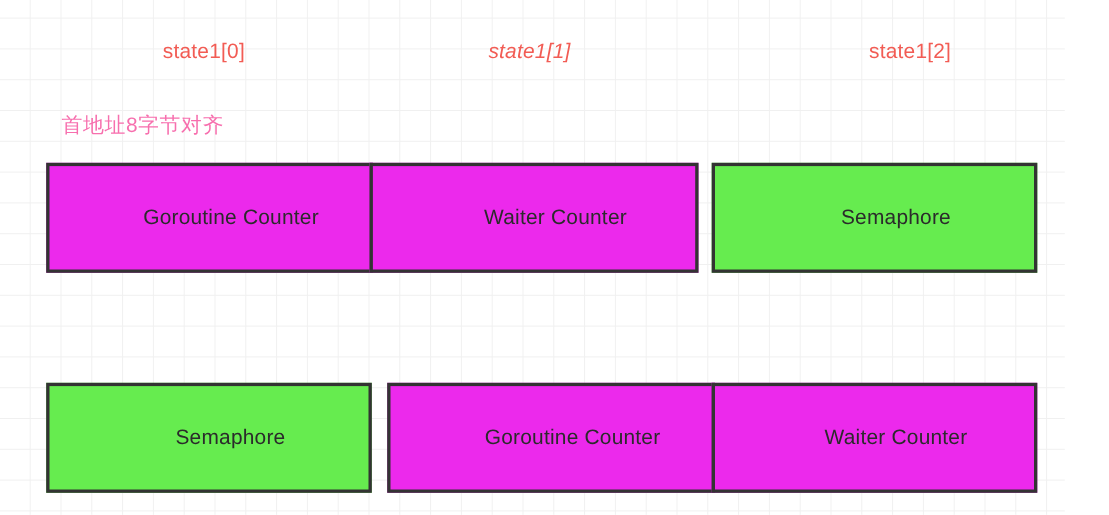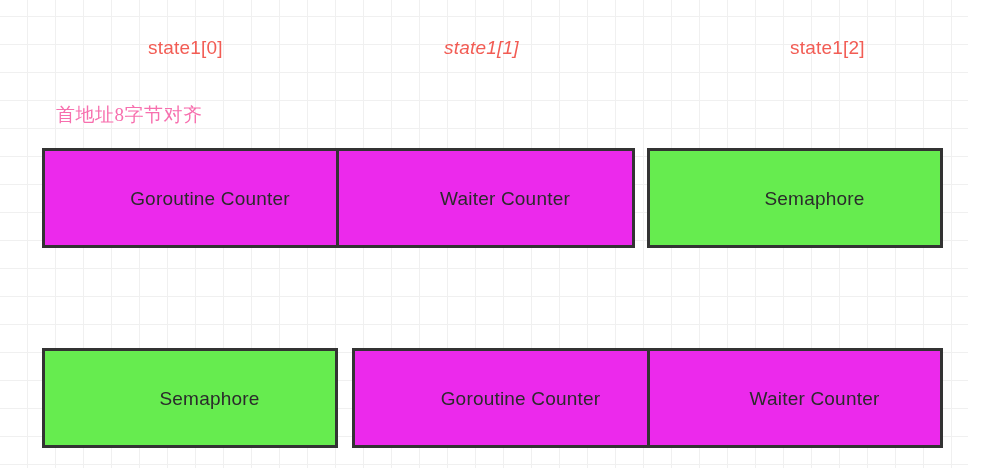--- a/index.html
+++ b/index.html
@@ -63,21 +63,21 @@
 </style>
 </head>
 <body>
 
 <div id="canvas">
 
   <div class="label state-label" style="left: 148px; top: 38px; color: rgb(242, 92, 84);">state1[0]</div>
   <div class="label state-label" style="left: 444px; top: 38px; color: rgb(242, 92, 84); font-style: italic;">state1[1]</div>
   <div class="label state-label" style="left: 774px; top: 38px; color: rgb(242, 92, 84); margin-left: 16px;">state1[2]</div>
 
-  <div class="label note-label" style="left: 56px; top: 105px; color: rgb(247, 111, 174); font-family: Liberation Serif, serif;">首地址8字节对齐</div>
+  <div class="label note-label" style="left: 56px; top: 105px; color: rgb(247, 111, 174);">首地址8字节对齐</div>
 
   <div class="box magenta" style="left: 42px; top: 148px; width: 297px; height: 100px;">Goroutine Counter</div>
   <div class="box magenta" style="left: 336px; top: 148px; width: 299px; height: 100px;">Waiter Counter</div>
   <div class="box green" style="left: 647px; top: 148px; width: 296px; height: 100px;">Semaphore</div>
 
   <div class="box green" style="left: 42px; top: 348px; width: 296px; height: 100px;">Semaphore</div>
   <div class="box magenta" style="left: 352px; top: 348px; width: 298px; height: 100px;">Goroutine Counter</div>
   <div class="box magenta" style="left: 647px; top: 348px; width: 296px; height: 100px;">Waiter Counter</div>
 
 </div>

